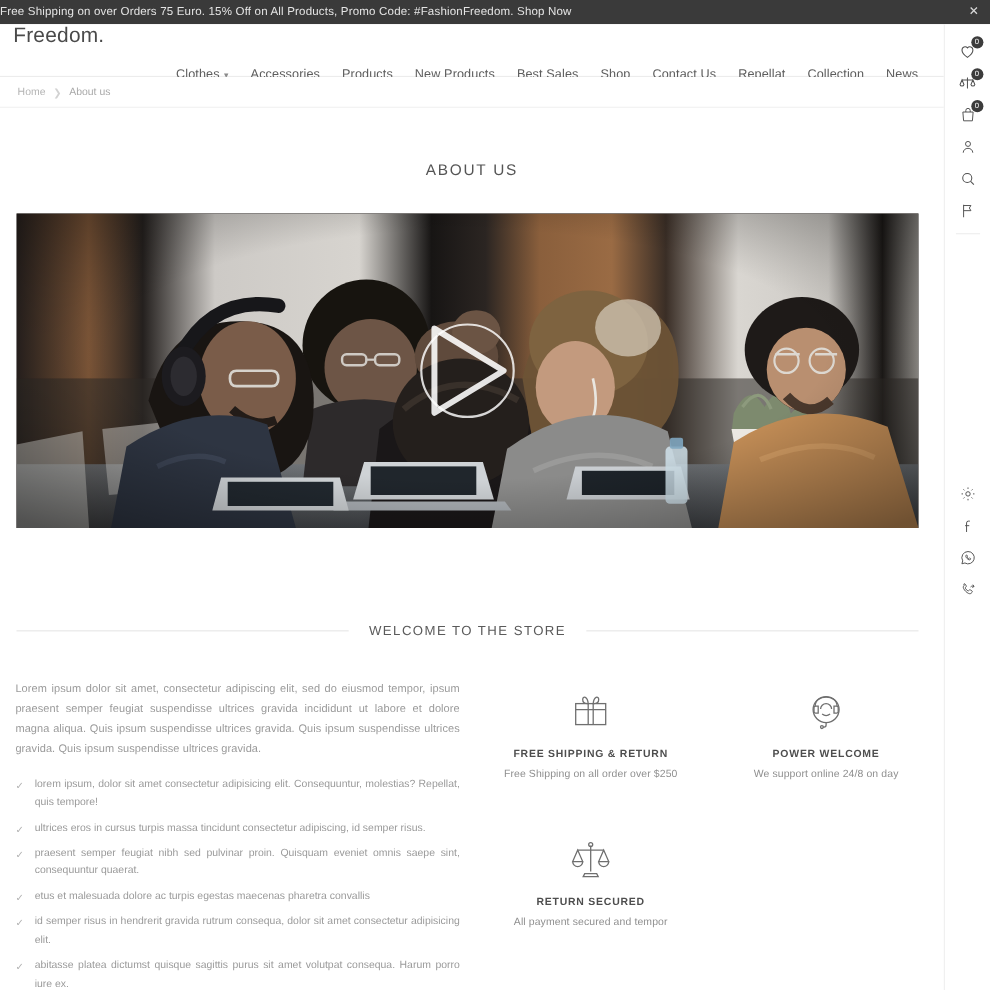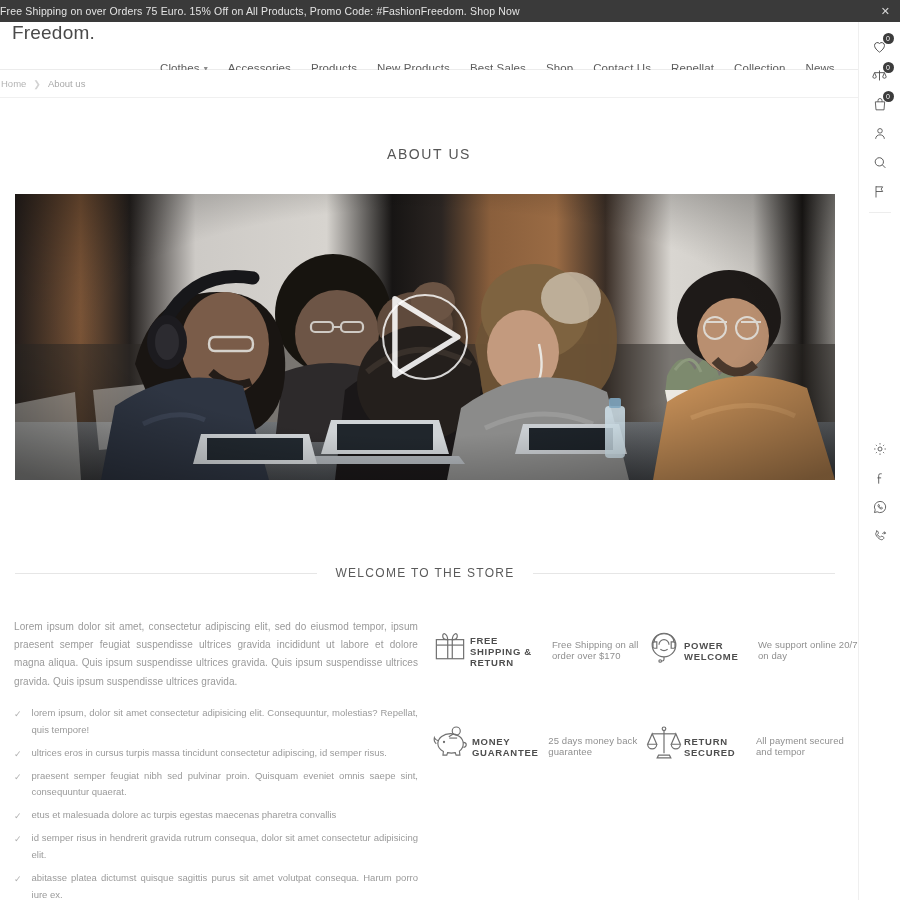--- a/index.html
+++ b/index.html
@@ -38,21 +38,21 @@
     font-size: 11.5px; color: #5d5d5d; padding: 0 10px;
     white-space: nowrap; cursor: pointer; letter-spacing: .1px;
     display: flex; align-items: center; gap: 4px; margin-top: 44px;
   }
   .caret { font-size: 8px; color: #8b8b8b; position: relative; top: 1px; }
 
   
   .breadcrumb {
     position: absolute; top: 70px; left: 0; width: 858px; height: 28px;
     border-bottom: 1px solid #f0f0f0; background: #fff;
-    display: flex; align-items: center; padding-left: 1px; gap: 7px;
+    display: flex; align-items: center; padding-left: 16px; gap: 7px;
   }
   .crumb { font-size: 9.5px; color: #b4b4b4; cursor: pointer; }
   .crumb.sep { color: #d2d2d2; font-size: 9px; }
   .crumb.current { color: #a9a9a9; }
 
   
   .rail {
     position: absolute; top: 22px; right: 0; width: 42px; height: 878px;
     background: #fff; border-left: 1px solid #efefef;
     display: flex; flex-direction: column; align-items: center;
@@ -122,21 +122,21 @@
     margin-bottom: 6px; text-align: justify;
   }
   .check-item .tick { color: #b0b0b0; font-size: 9px; flex: 0 0 auto; padding-top: 1px; }
   .check-item .txt { flex: 1; }
 
   
   .features {
     display: grid; grid-template-columns: 1fr 1fr;
     row-gap: 48px; column-gap: 0; padding-top: 4px;
   }
-  .feature { display: flex; align-items: center; text-align: left; }
+  .feature { display: flex; flex-direction: column; align-items: center; text-align: right; }
   .feature .ficon { height: 48px; display: flex; align-items: center; justify-content: center; color: #6f6f6f; }
   .feature .ftitle {
     margin-top: 10px; font-size: 9.5px; color: #4e4e4e;
     letter-spacing: .7px; font-weight: 700;
   }
   .feature .fdesc { margin-top: 7px; font-size: 9.5px; color: #8f8f8f; letter-spacing: .1px; }
 </style>
 </head>
 <body>
 
@@ -402,55 +402,40 @@
           <div class="ficon">
             <svg width="40" height="40" viewBox="0 0 44 44" fill="none" stroke="currentColor" stroke-width="1.3">
               <rect x="7" y="15" width="30" height="21"></rect>
               <path d="M19.5 15v21M24.5 15v21"></path>
               <path d="M7 21h30"></path>
               <path d="M18.5 15c-3 0-4.5-2-4.5-4s1.2-3 2.6-2.3c1.6.8 2.7 3.4 2.9 6.3z"></path>
               <path d="M25.5 15c3 0 4.5-2 4.5-4s-1.2-3-2.6-2.3c-1.6.8-2.7 3.4-2.9 6.3z"></path>
             </svg>
           </div>
           <div class="ftitle">FREE SHIPPING &amp; RETURN</div>
-          <div class="fdesc">Free Shipping on all order over $170</div>
+          <div class="fdesc">Free Shipping on all order over $250</div>
         </div>
 
         <div class="feature">
           <div class="ficon">
             <svg width="40" height="40" viewBox="0 0 44 44" fill="none" stroke="currentColor" stroke-width="1.3">
               <circle cx="22" cy="21" r="13"></circle>
               <path d="M11 18c0-6 5-9.5 11-9.5S33 12 33 18"></path>
               <path d="M11.5 17.5h2.6v7h-2.6a1.6 1.6 0 0 1-1.6-1.6v-3.8a1.6 1.6 0 0 1 1.6-1.6z"></path>
               <path d="M32.5 17.5h-2.6v7h2.6a1.6 1.6 0 0 0 1.6-1.6v-3.8a1.6 1.6 0 0 0-1.6-1.6z"></path>
               <path d="M16.5 20.5a5 5 0 0 1 11 0"></path>
               <path d="M18 25.5q4 3 8 0"></path>
               <path d="M22 34v2.5a2 2 0 0 1-2 2h-1"></path>
               <circle cx="17.8" cy="38.5" r="1.4"></circle>
             </svg>
           </div>
           <div class="ftitle">POWER WELCOME</div>
-          <div class="fdesc">We support online 20/7 on day</div>
+          <div class="fdesc">We support online 24/8 on day</div>
         </div>
 
-        <div class="feature">
-          <div class="ficon">
-            <svg width="42" height="40" viewBox="0 0 48 44" fill="none" stroke="currentColor" stroke-width="1.3">
-              <path d="M9 24c0-7 6.6-11.5 14.5-11.5S38 17 38 24c0 3.4-1.7 6.4-4.4 8.4l.6 4.6h-4.4l-.9-2.8a20 20 0 0 1-8.8 0l-.9 2.8h-4.4l.5-4.2C11.4 30.6 9 27.6 9 24z"></path>
-              <path d="M9.6 20.5C7.4 20 5.6 18.6 5 17c-.6 2.6.3 5.4 2.2 7"></path>
-              <path d="M38 22.5c2 0 3.4 1 3.4 2.6S40 28 38 28"></path>
-              <circle cx="16" cy="22" r="1.3" fill="currentColor" stroke="none"></circle>
-              <path d="M22 17.5h9"></path>
-              <circle cx="30" cy="9.5" r="4.6"></circle>
-              <path d="M27 12.5 21.5 16"></path>
-            </svg>
-          </div>
-          <div class="ftitle">MONEY GUARANTEE</div>
-          <div class="fdesc">25 days money back guarantee</div>
-        </div>
 
         <div class="feature">
           <div class="ficon">
             <svg width="40" height="40" viewBox="0 0 44 44" fill="none" stroke="currentColor" stroke-width="1.3">
               <path d="M22 8.5v26"></path>
               <path d="M22 5.5c1.2 0 2 .9 2 2s-.8 2-2 2-2-.9-2-2 .8-2 2-2z"></path>
               <path d="M9 13h26"></path>
               <path d="M9 13 4 24.5h10L9 13z"></path>
               <path d="M35 13l-5 11.5h10L35 13z"></path>
               <path d="M4 24.5a5 5 0 0 0 10 0"></path>

